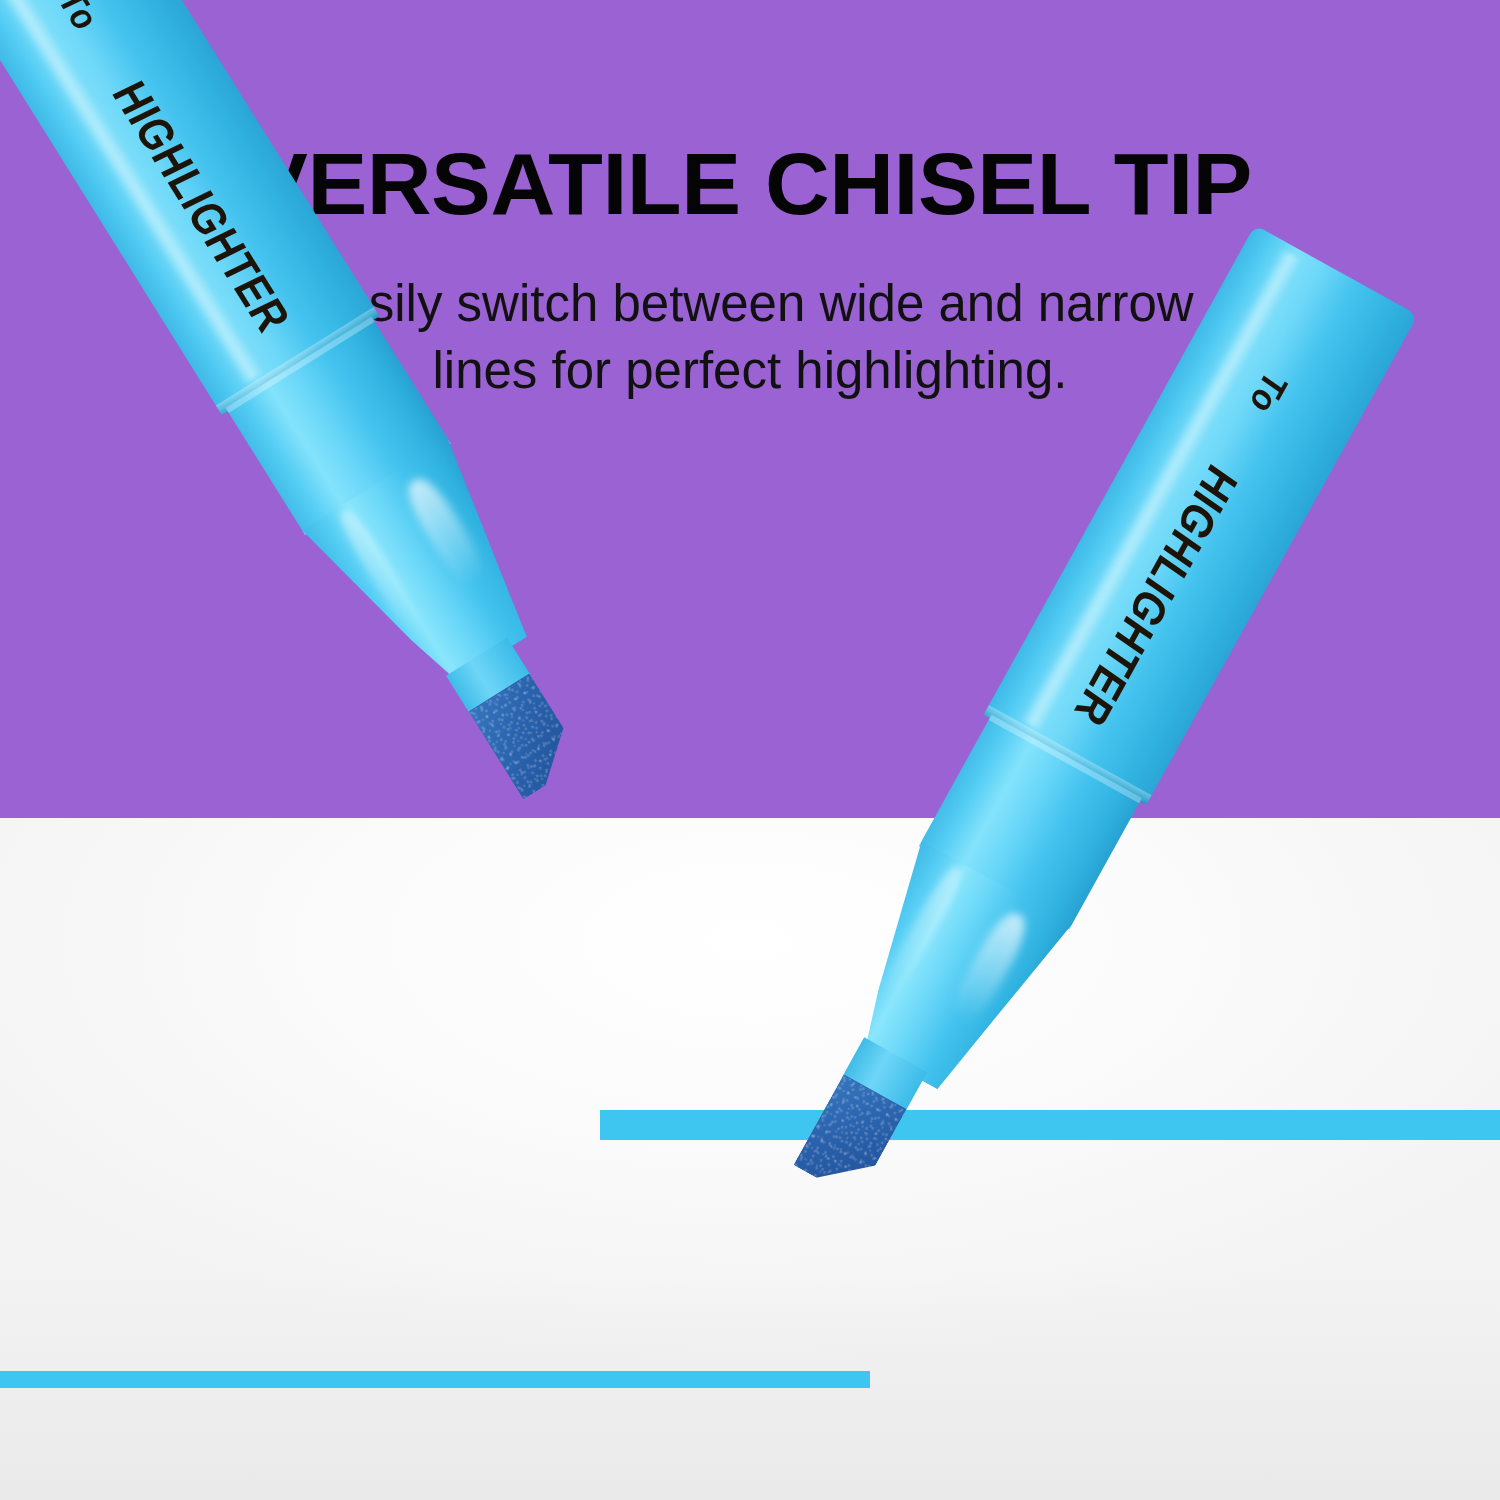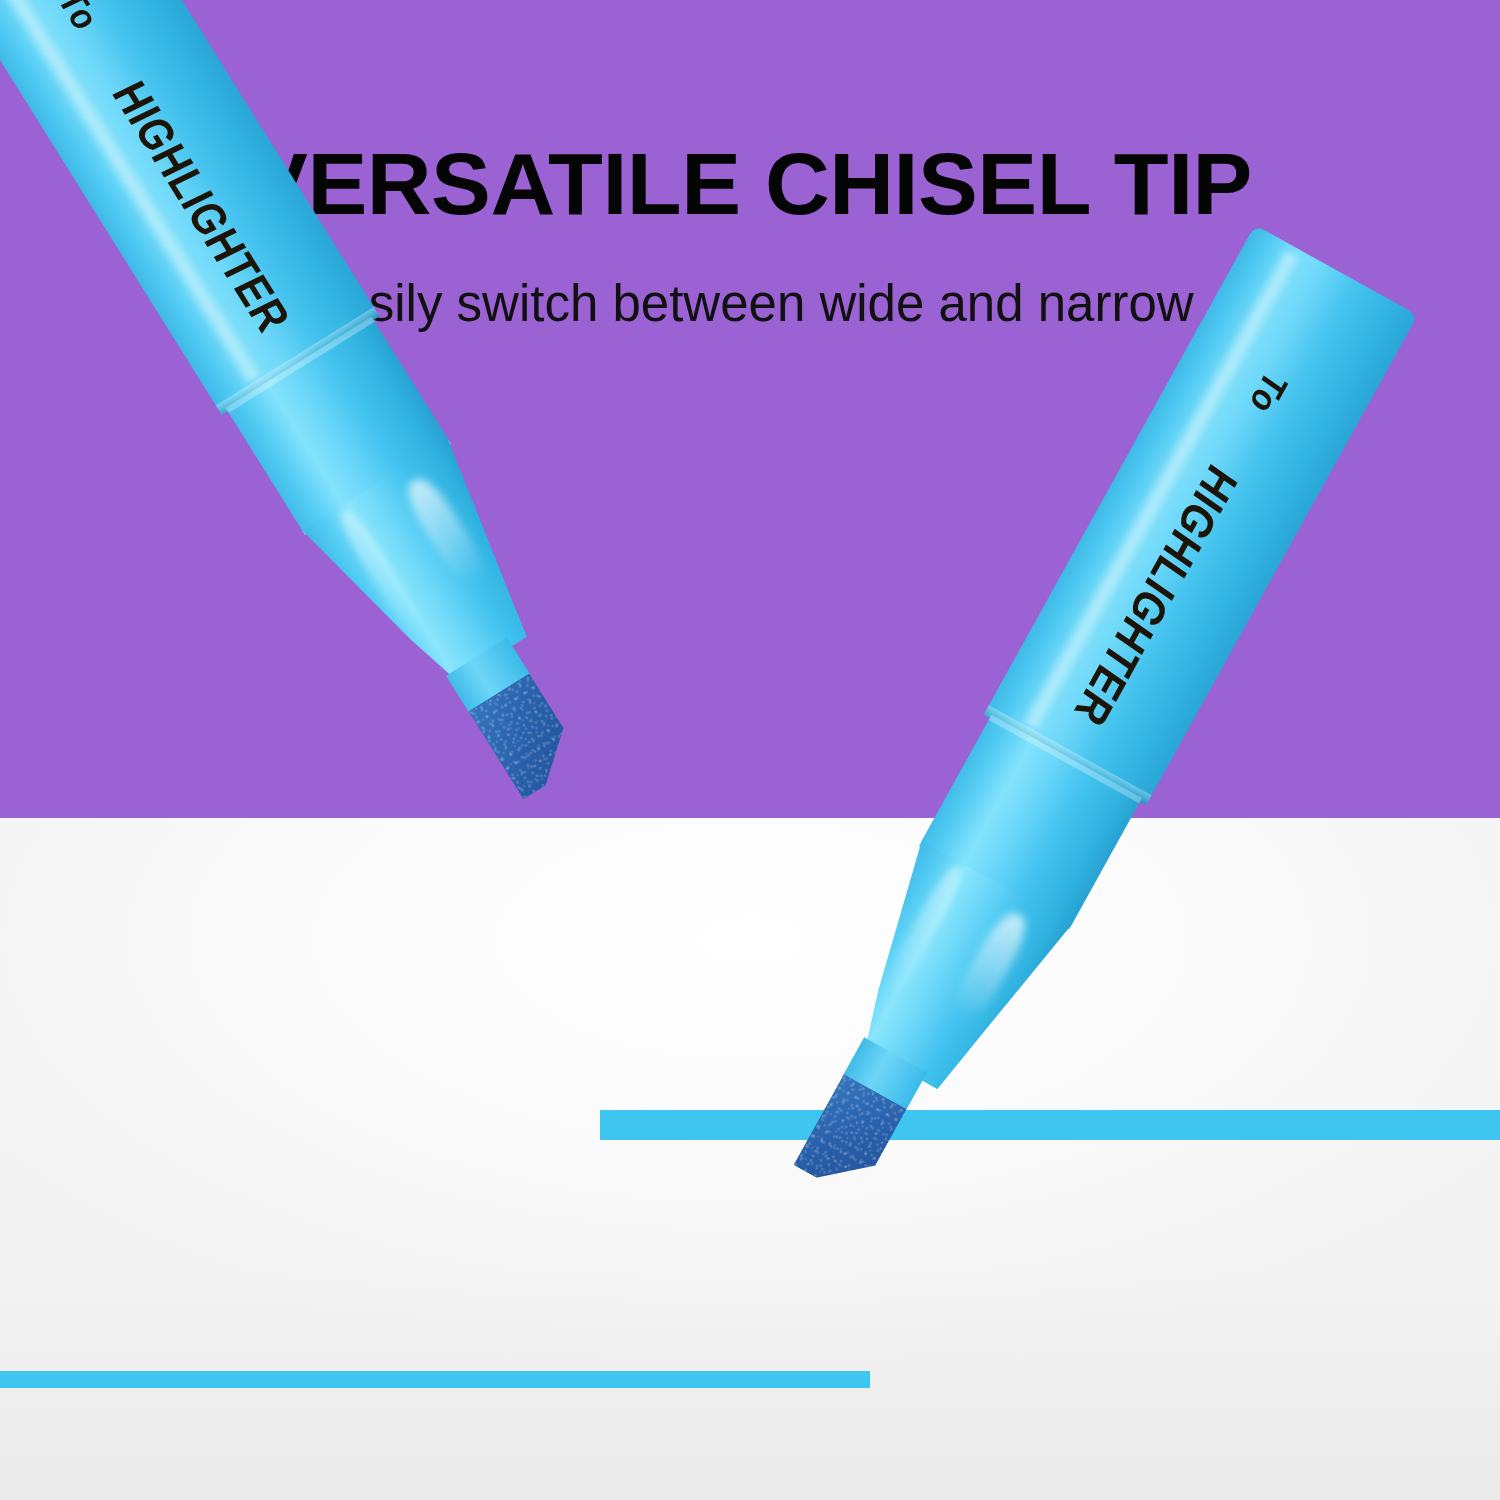--- a/index.html
+++ b/index.html
@@ -296,20 +296,21 @@
 
 <div class="scene">
 
   <div class="bg-purple"></div>
   <div class="bg-white"></div>
 
   <div class="headline">VERSATILE CHISEL TIP</div>
 
   <div class="subhead">
     <div>Easily switch between wide and narrow</div>
+    <div>lines for perfect highlighting.</div>
   </div>
 
   <div class="stroke stroke-upper"></div>
   <div class="stroke stroke-lower"></div>
 
   <div class="pen" id="pen-left">
     <div class="cap"></div>
     <div class="barrel"></div>
     <div class="cone"></div>
     <div class="collar"></div>

